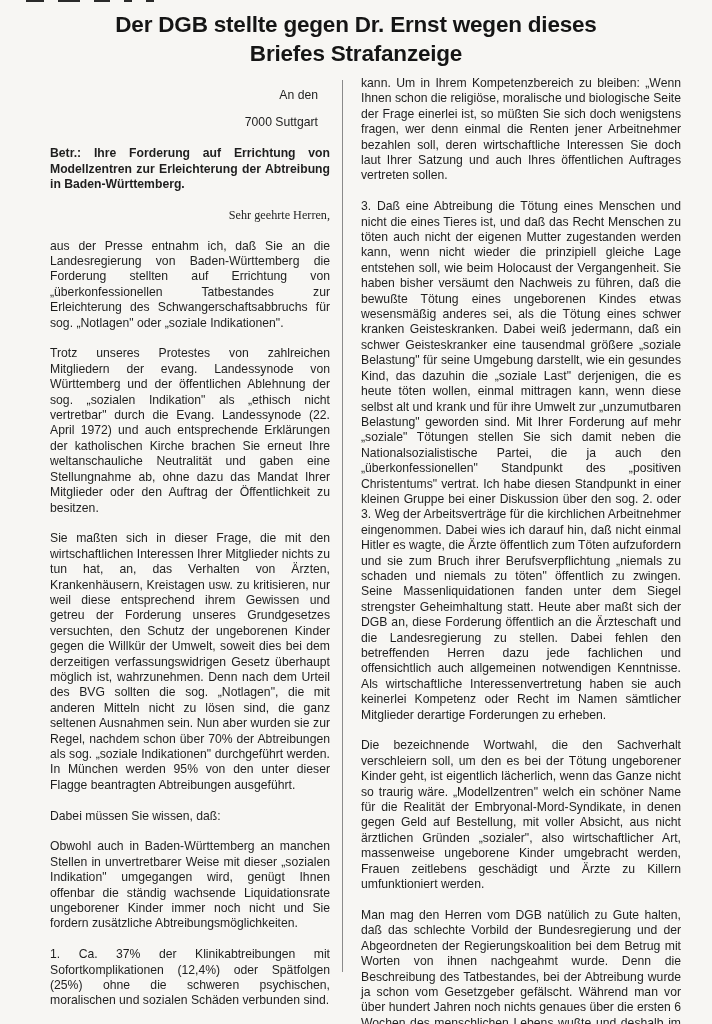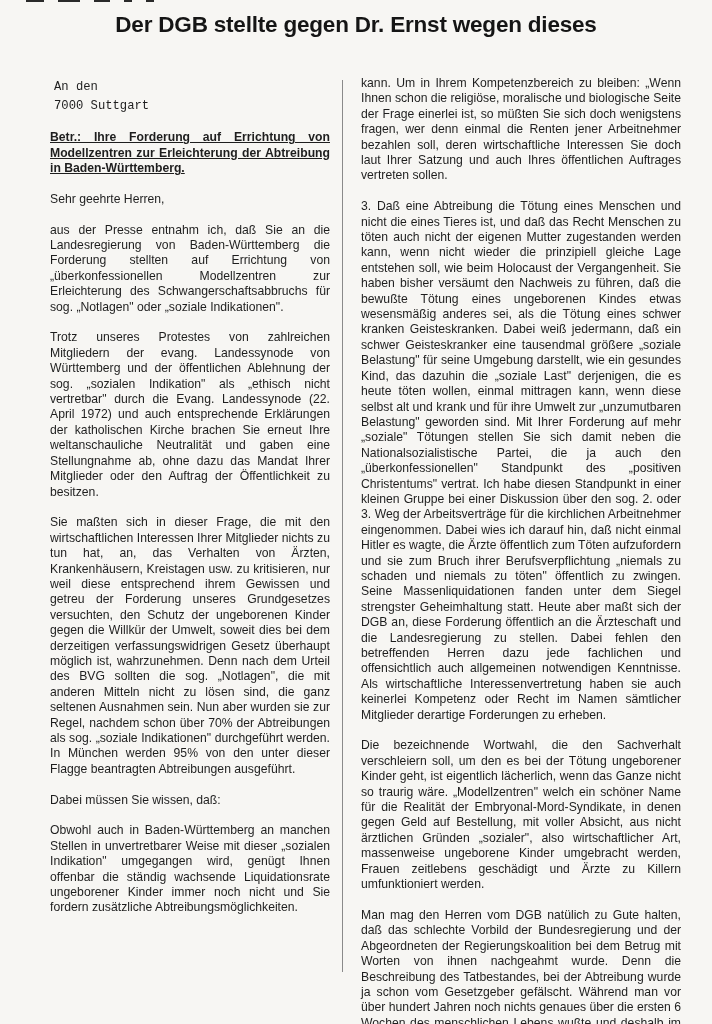--- a/index.html
+++ b/index.html
@@ -25,52 +25,54 @@
     font-size: 12.2px; line-height: 15.4px;
     text-align: justify; hyphens: manual;
   }
   .col.left { left: 50px; width: 280px; }
   .col.right { left: 361px; width: 320px; }
   .divider {
     position: absolute; left: 342px; top: 80px; width: 1px; height: 892px;
     background: #8a8a8a;
   }
   p { margin: 0 0 15.4px 0; }
-  .addr p { margin: 4px; text-align: left; font-family: Liberation Mono, monospace; }
+  .addr p { margin: 12px; text-align: right; }
   .addr { margin-bottom: 15.4px; }
-  .subject { font-weight: bold; text-decoration: underline; }
-  .salutation { text-align: left; }
+  .subject { font-weight: bold; }
+  .salutation { text-align: right; font-family: Liberation Serif, serif; }
 </style>
 </head>
 <body>
 
 <div class="topcut">
   <span style="width:18px"></span>
     <span style="width:22px"></span>
     <span style="width:16px"></span>
     <span style="width:8px"></span>
     <span style="width:8px"></span>
 </div>
 
 <div class="headline">
   <div>Der DGB stellte gegen Dr. Ernst wegen dieses</div>
+  <div>Briefes Strafanzeige</div>
 </div>
 
 <div class="col left">
   <div class="addr">
     <p>An den</p>
     <p>7000 Suttgart</p>
   </div>
   <p class="subject">Betr.: Ihre Forderung auf Errichtung von Modellzentren zur Erleichterung der Abtreibung in Baden-Württemberg.</p>
   <p class="salutation">Sehr geehrte Herren,</p>
-  <p>aus der Presse  entnahm ich, daß Sie an die Landesregierung von Baden-Württemberg die Forderung stellten auf Errichtung von „überkonfessionellen Modellzentren zur Erleichterung des Schwangerschaftsabbruchs für sog. „Notlagen" oder „soziale Indikationen".</p>
+  <p>aus der Presse  entnahm ich, daß Sie an die Landesregierung von Baden-Württemberg die Forderung stellten auf Errichtung von „überkonfessionellen Tatbestandes zur Erleichterung des Schwangerschaftsabbruchs für sog. „Notlagen" oder „soziale Indikationen".</p>
   <p>Trotz unseres Protestes von zahlreichen Mitgliedern der evang. Landessynode von Württemberg und der öffentlichen Ablehnung der sog. „sozialen Indikation" als „ethisch nicht vertretbar" durch die Evang. Landessynode (22. April 1972) und auch entsprechende Erklärungen der katholischen Kirche brachen Sie erneut Ihre weltanschauliche Neutralität und gaben eine Stellungnahme ab, ohne dazu das Mandat Ihrer Mitglieder oder den Auftrag der Öffentlichkeit zu besitzen.</p>
   <p>Sie maßten sich in dieser Frage, die mit den wirtschaftlichen Interessen Ihrer Mitglieder nichts zu tun hat, an, das Verhalten von Ärzten, Krankenhäusern, Kreistagen usw. zu kritisieren, nur weil diese entsprechend ihrem Gewissen und getreu der Forderung unseres Grundgesetzes versuchten, den Schutz der ungeborenen Kinder gegen die Willkür der Umwelt, soweit dies bei dem derzeitigen verfassungswidrigen Gesetz überhaupt möglich ist, wahrzunehmen. Denn nach dem Urteil des BVG sollten die sog. „Notlagen", die mit anderen Mitteln nicht zu lösen sind, die ganz seltenen Ausnahmen sein. Nun aber wurden sie zur Regel, nachdem schon über 70% der Abtreibungen als sog. „soziale Indikationen" durchgeführt werden. In München werden 95% von den unter dieser Flagge beantragten Abtreibungen ausgeführt.</p>
   <p>Dabei müssen Sie wissen, daß:</p>
   <p>Obwohl auch in Baden-Württemberg an manchen Stellen in unvertretbarer Weise mit dieser „sozialen Indikation" umgegangen wird, genügt Ihnen offenbar die ständig wachsende Liquidationsrate ungeborener Kinder immer noch nicht und Sie fordern zusätzliche Abtreibungsmöglichkeiten.</p>
+  <p>1. Ca. 37% der Klinikabtreibungen mit Sofortkomplikationen (12,4%) oder Spätfolgen (25%) ohne die schweren psychischen, moralischen und sozialen Schäden verbunden sind.</p>
 
 </div>
 
 <div class="divider"></div>
 
 <div class="col right">
   <p>kann. Um in Ihrem Kompetenzbereich zu bleiben: „Wenn Ihnen schon die religiöse, moralische und biologische Seite der Frage einerlei ist, so müßten Sie sich doch wenigstens fragen, wer denn einmal die Renten jener Arbeitnehmer bezahlen soll, deren wirtschaftliche Interessen Sie doch laut Ihrer Satzung und auch Ihres öffentlichen Auftrages vertreten sollen.</p>
   <p>3. Daß eine Abtreibung die Tötung eines Menschen und nicht die eines Tieres ist, und daß das Recht Menschen zu töten auch nicht der eigenen Mutter zugestanden werden kann, wenn nicht wieder die prinzipiell gleiche Lage entstehen soll, wie beim Holocaust der Vergangenheit. Sie haben bisher versäumt den Nachweis zu führen, daß die bewußte Tötung eines ungeborenen Kindes etwas wesensmäßig anderes sei, als die Tötung eines schwer kranken Geisteskranken. Dabei weiß jedermann, daß ein schwer Geisteskranker eine tausendmal größere „soziale Belastung" für seine Umgebung darstellt, wie ein gesundes Kind, das dazuhin die „soziale Last" derjenigen, die es heute töten wollen, einmal mittragen kann, wenn diese selbst alt und krank und für ihre Umwelt zur „unzumutbaren Belastung" geworden sind. Mit Ihrer Forderung auf mehr „soziale" Tötungen stellen Sie sich damit neben die Nationalsozialistische Partei, die ja auch den „überkonfessionellen" Standpunkt des „positiven Christentums" vertrat. Ich habe diesen Standpunkt in einer kleinen Gruppe bei einer Diskussion über den sog. 2. oder 3. Weg der Arbeitsverträge für die kirchlichen Arbeitnehmer eingenommen. Dabei wies ich darauf hin, daß nicht einmal Hitler es wagte, die Ärzte öffentlich zum Töten aufzufordern und sie zum Bruch ihrer Berufsverpflichtung „niemals zu schaden und niemals zu töten" öffentlich zu zwingen. Seine Massenliquidationen fanden unter dem Siegel strengster Geheimhaltung statt. Heute aber maßt sich der DGB an, diese Forderung öffentlich an die Ärzteschaft und die Landesregierung zu stellen. Dabei fehlen den betreffenden Herren dazu jede fachlichen und offensichtlich auch allgemeinen notwendigen Kenntnisse. Als wirtschaftliche Interessenvertretung haben sie auch keinerlei Kompetenz oder Recht im Namen sämtlicher Mitglieder derartige Forderungen zu erheben.</p>
   <p>Die bezeichnende Wortwahl, die den Sachverhalt verschleiern soll, um den es bei der Tötung ungeborener Kinder geht, ist eigentlich lächerlich, wenn das Ganze nicht so traurig wäre. „Modellzentren" welch ein schöner Name für die Realität der Embryonal-Mord-Syndikate, in denen gegen Geld auf Bestellung, mit voller Absicht, aus nicht ärztlichen Gründen „sozialer", also wirtschaftlicher Art, massenweise ungeborene Kinder umgebracht werden, Frauen zeitlebens geschädigt und Ärzte zu Killern umfunktioniert werden.</p>
   <p>Man mag den Herren vom DGB natülich zu Gute halten, daß das schlechte Vorbild der Bundesregierung und der Abgeordneten der Regierungskoalition bei dem Betrug mit Worten von ihnen nachgeahmt wurde. Denn die Beschreibung des Tatbestandes, bei der Abtreibung wurde ja schon vom Gesetzgeber gefälscht. Während man vor über hundert Jahren noch nichts genaues über die ersten 6 Wochen des menschlichen Lebens wußte und deshalb im Gesetz von der „Abtötung einer Leibesfrucht" sprach, beseitigte man nun diesen Begriff. Statt nach den</p>

